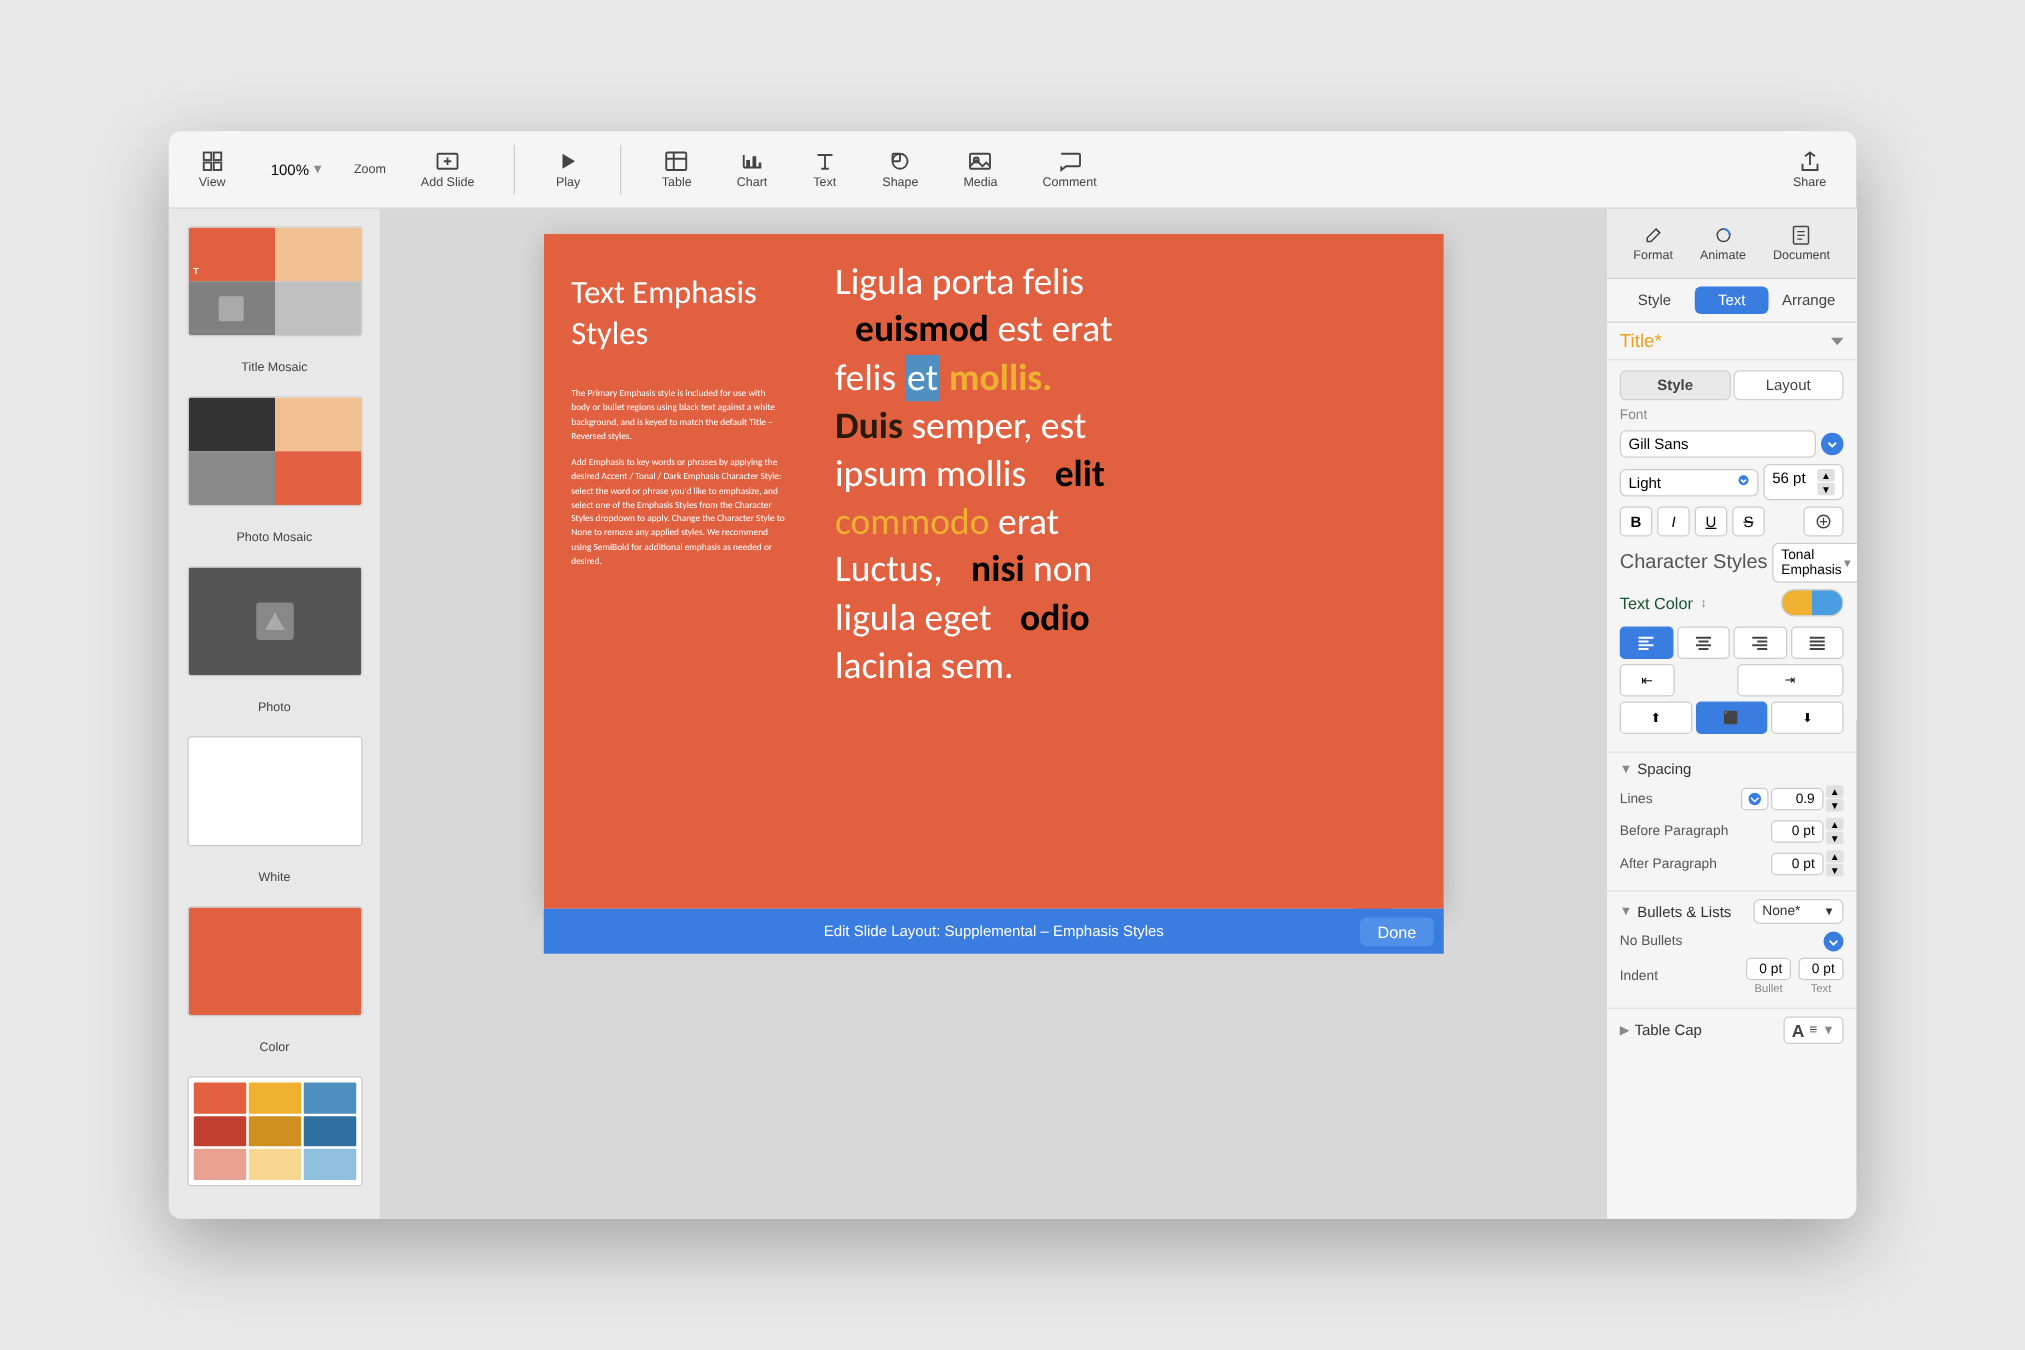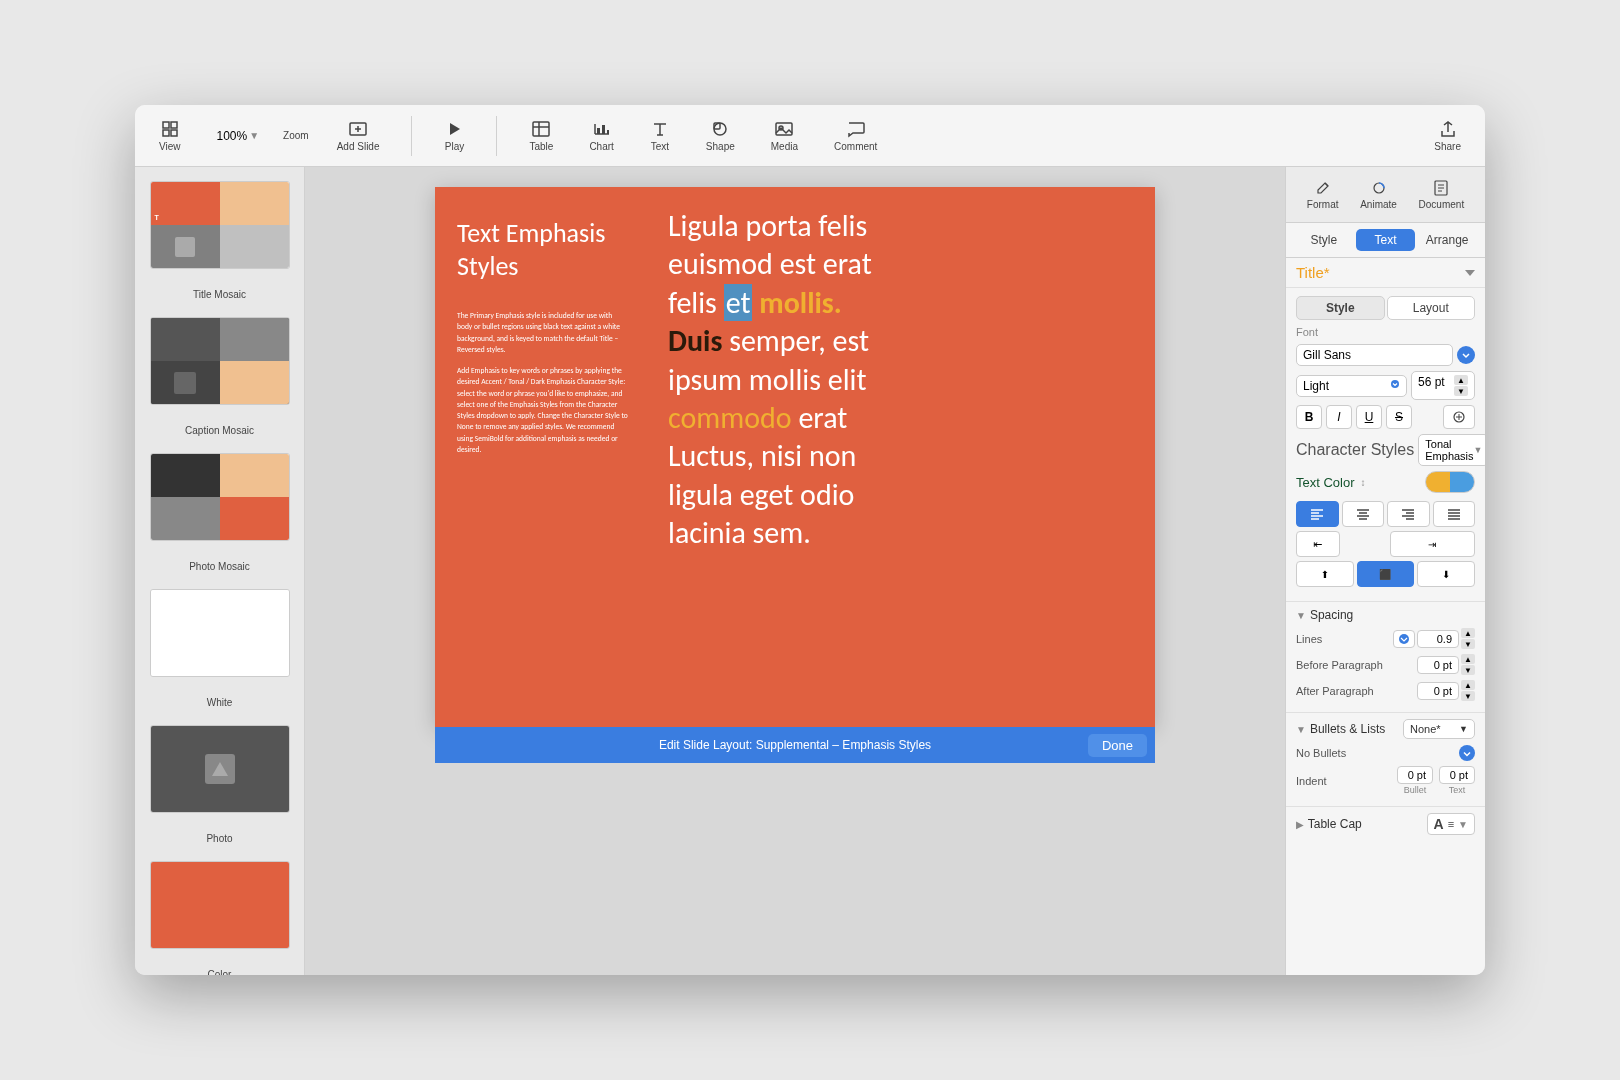--- a/index.html
+++ b/index.html
@@ -221,21 +221,21 @@
       height: 100%;
       background: #e06040;
       padding: 20px 18px;
     }
     .slide-main-text {
       font-family: 'Gill Sans', 'Gill Sans MT', Calibri, sans-serif;
       font-size: 30px;
       color: white;
       line-height: 1.28;
     }
-    .slide-main-text .bold { font-weight: 400; color: #ffffff; }
+    .slide-main-text .bold { font-weight: 700; color: #000000; margin-left: 16px; }
     .slide-main-text .highlight-blue { background: #5090c0; color: white; padding: 0 2px; }
     .slide-main-text .gold { color: #f0b030; font-weight: 700; }
     .slide-main-text .dark-bold { color: #2a1a0a; font-weight: 700; }
     .slide-main-text .orange-light { color: #f0b030; }
     .slide-right-accent {
       position: absolute;
       right: 0; top: 0;
       width: 42px;
       height: 100%;
       background: #f0c898;
@@ -692,62 +692,49 @@
             <div class="thumb-tm-2"></div>
             <div class="thumb-tm-3" style="display:flex; align-items:center; justify-content:center;">
                 <div style="width:20px; height:20px; background:#aaa; border-radius:2px;"></div>
               </div>
             <div class="thumb-tm-4"></div>
           </div>
         </div>
         <span class="slide-thumb-label">Title Mosaic</span>
       </div>
 
-      <div class="slide-thumb">
-        <div class="slide-thumb-img">
-          <div class="thumb-caption-mosaic">
-            <div style="background:#555;"></div>
-            <div style="background:#888;"></div>
-            <div style="background:#444; display:flex; align-items:center; justify-content:center;">
-                <div style="width:22px; height:22px; background:#666; border-radius:2px;"></div>
-              </div>
-            <div style="background:#f0c090;"></div>
-          </div>
-        </div>
-        <span class="slide-thumb-label">Caption Mosaic</span>
-      </div>
 
       <div class="slide-thumb">
         <div class="slide-thumb-img">
           <div class="thumb-photo-mosaic">
             <div style="background:#333;"></div>
             <div style="background:#f0c090;"></div>
             <div style="background:#888;"></div>
             <div style="background:#e06040;"></div>
           </div>
         </div>
         <span class="slide-thumb-label">Photo Mosaic</span>
       </div>
 
       <div class="slide-thumb">
         <div class="slide-thumb-img">
-          <div class="thumb-white"></div>
-        </div>
-        <span class="slide-thumb-label">White</span>
-      </div>
-
-      <div class="slide-thumb">
-        <div class="slide-thumb-img">
           <div class="thumb-photo">
             <div style="width:30px; height:30px; background:#888; border-radius:3px; display:flex; align-items:center; justify-content:center;">
               <div style="width:0; height:0; border-left:8px solid transparent; border-right:8px solid transparent; border-bottom:14px solid #aaa;"></div>
             </div>
           </div>
         </div>
         <span class="slide-thumb-label">Photo</span>
+      </div>
+
+      <div class="slide-thumb">
+        <div class="slide-thumb-img">
+          <div class="thumb-white"></div>
+        </div>
+        <span class="slide-thumb-label">White</span>
       </div>
 
       <div class="slide-thumb">
         <div class="slide-thumb-img">
           <div class="thumb-color"></div>
         </div>
         <span class="slide-thumb-label">Color</span>
       </div>
 
       <div class="slide-thumb">

